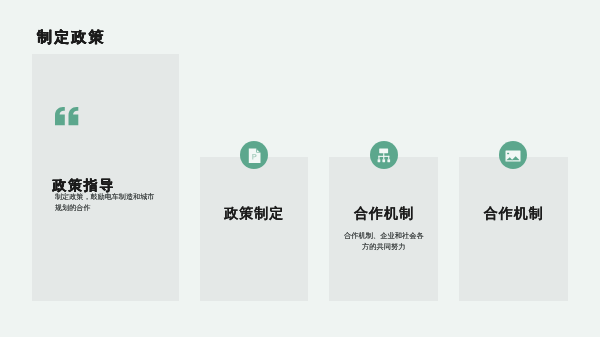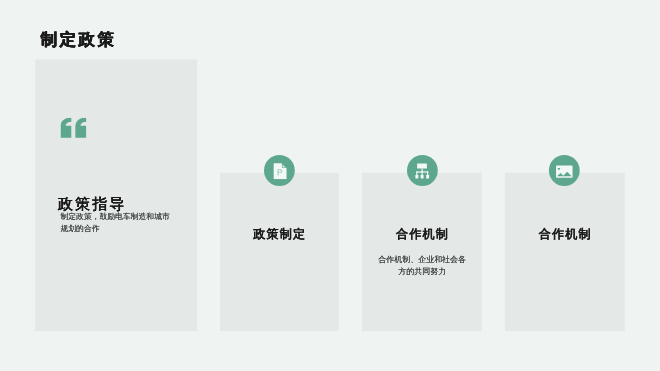--- a/index.html
+++ b/index.html
@@ -52,21 +52,21 @@
   }
   .quote-mark svg { display: block; }
 
   .feature-title {
     position: absolute;
     left: 52.6px;
     top: 179.3px;
     font-size: 13.8px;
     line-height: 14px;
     letter-spacing: 1.8px;
-    font-weight: 400;
+    font-weight: 700;
     color: #1b1b1b;
     text-shadow: 0 0 0.45px #1b1b1b, 0.25px 0 0.2px #1b1b1b, -0.25px 0 0.2px #1b1b1b;
     white-space: nowrap;
   }
   .feature-body {
     position: absolute;
     left: 55px;
     top: 192px;
     width: 101px;
     font-size: 7.1px;
@@ -91,21 +91,21 @@
   .icon-badge svg { display: block; }
   .b1 { left: 240px;   }
   .b2 { left: 369.5px; }
   .b3 { left: 499px;   }
 
   .card-title {
     position: absolute;
     top: 208px;
     width: 108.6px;
     text-align: center;
-    font-size: 11px;
+    font-size: 14px;
     line-height: 10px;
     letter-spacing: 1.05px;
     text-indent: 1.05px;
     font-weight: 700;
     color: #1b1b1b;
     text-shadow: 0 0 0.35px rgba(27,27,27,0.85);
   }
   .card-body {
     position: absolute;
     top: 231px;

